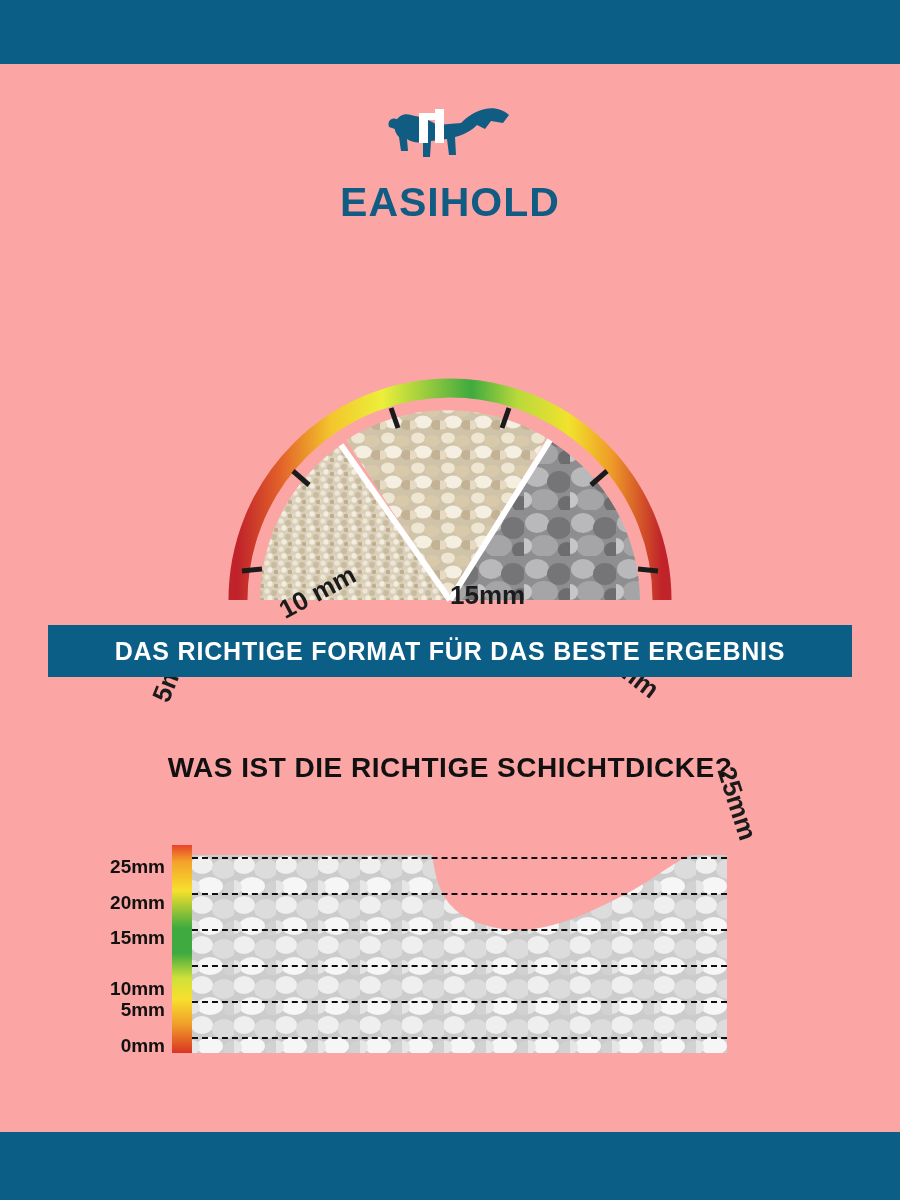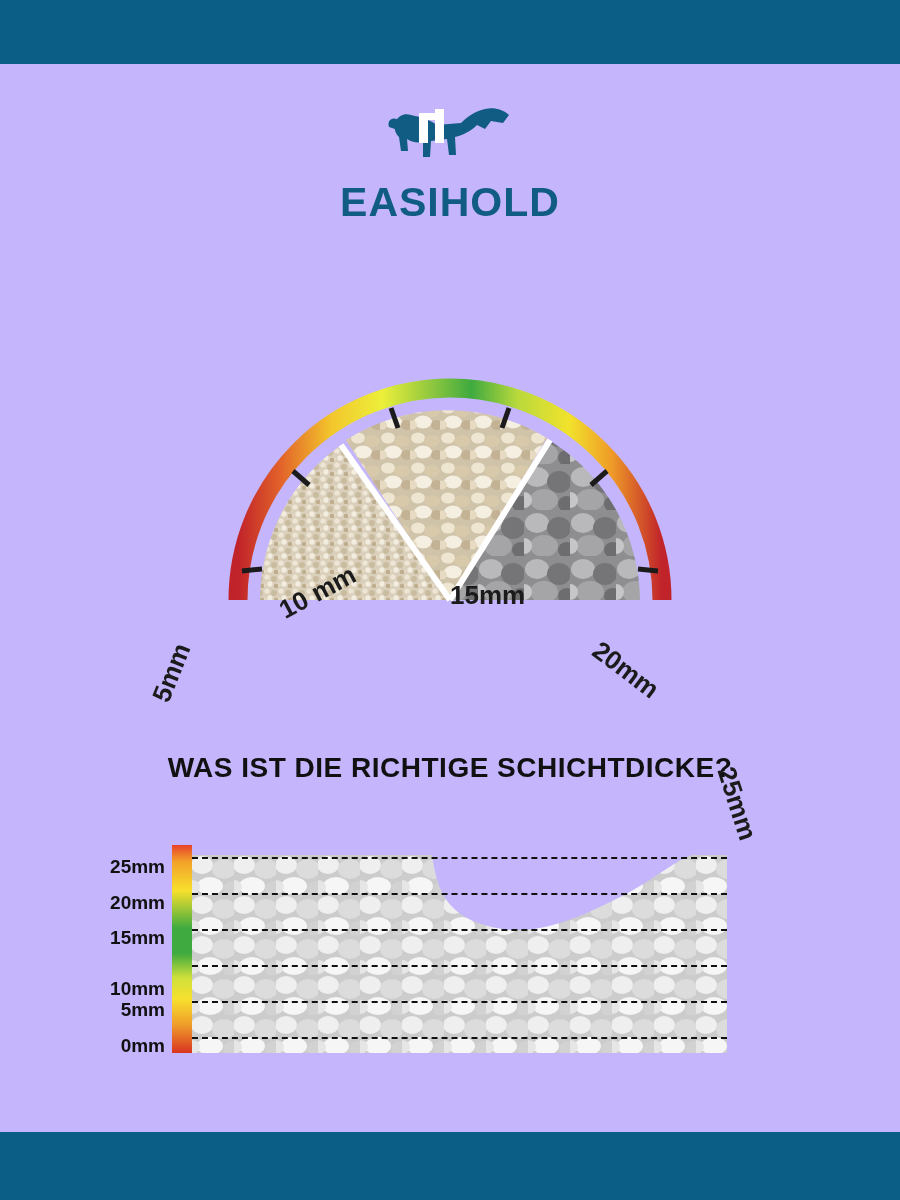--- a/index.html
+++ b/index.html
@@ -11,21 +11,21 @@
     height: 1200px;
     background: #ffffff;
     font-family: "Liberation Sans", sans-serif;
     overflow: hidden;
     position: relative;
   }
   .page {
     position: relative;
     width: 900px;
     height: 1200px;
-    background: #c4b5fd;
+    background: #fca5a5;
     box-sizing: border-box;
   }
   
   .bar-top {
     position: absolute;
     left: 0; top: 0;
     width: 900px; height: 64px;
     background: #0b5e86;
   }
   .bar-bottom {
@@ -306,20 +306,21 @@
     </svg>
 
     <div class="gauge-label lbl-5 nosel">5mm</div>
     <div class="gauge-label lbl-10 nosel">10 mm</div>
     <div class="gauge-label lbl-15 nosel">15mm</div>
     <div class="gauge-label lbl-20 nosel">20mm</div>
     <div class="gauge-label lbl-25 nosel">25mm</div>
 
   </div>
 
+  <div class="banner">DAS RICHTIGE FORMAT FÜR DAS BESTE ERGEBNIS</div>
 
   <div class="question">WAS IST DIE RICHTIGE SCHICHTDICKE?</div>
 
   <div class="thick-wrap">
 
     <div class="thick-labels">
       <div class="thick-label" style="top:12px">25mm</div>
       <div class="thick-label" style="top:48px">20mm</div>
       <div class="thick-label" style="top:83px">15mm</div>
       <div class="thick-label" style="top:134px">10mm</div>

